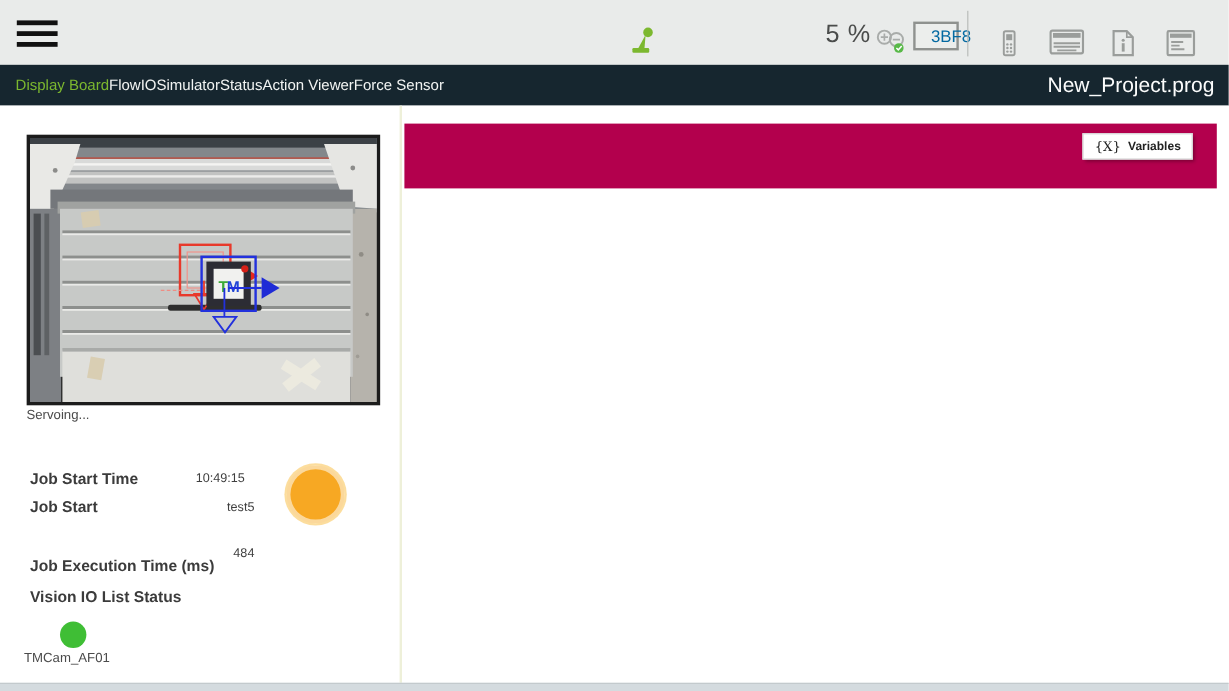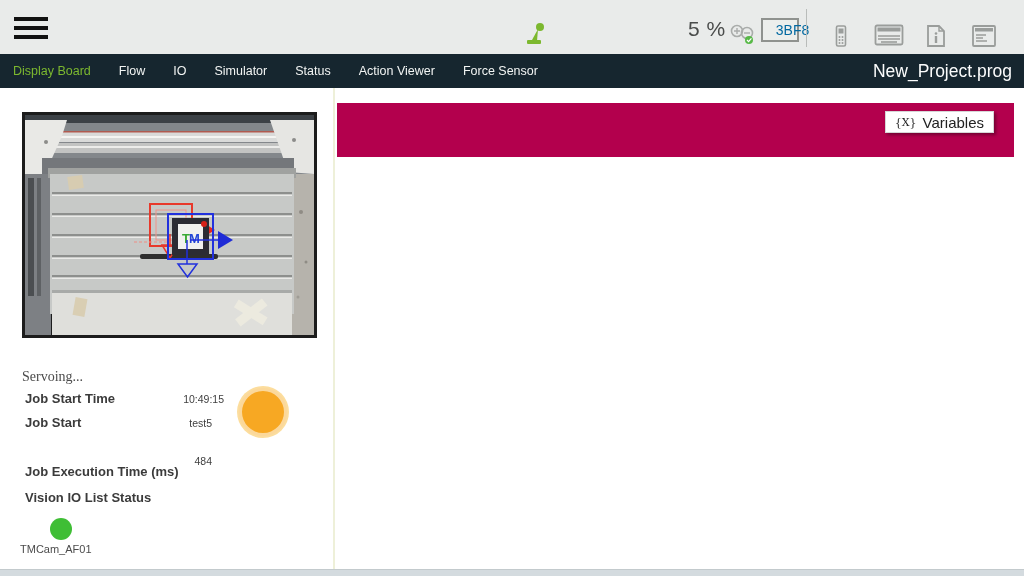--- a/index.html
+++ b/index.html
@@ -31,40 +31,40 @@
   .tb-icon.pendant { left: 834px; }
   .tb-icon.keyboard { left: 874px; }
   .tb-icon.infodoc { left: 925px; }
   .tb-icon.logdoc { left: 971px; }
 
   
   .navbar {
     position: absolute; left: 0; top: 54px; width: 1024px; height: 34px;
     background: #16262f; display: flex; align-items: center;
   }
-  .nav-items { display: flex; gap: 28px; padding-left: 13px; align-items: center; }
+  .nav-items { display: flex; padding-left: 13px; align-items: center; }
   .nav-item { font-size: 12.5px; color: #f2f4f3; cursor: pointer; white-space: nowrap; }
   .nav-item.active { color: #7cb82f; }
   .project-name {
     position: absolute; right: 12px; top: 0; height: 34px; display: flex; align-items: center;
     color: #fbfcfc; font-size: 17.5px;
   }
 
   
   .main { position: absolute; left: 0; top: 88px; width: 1024px; height: 481px; background: #ffffff; }
   .v-sep { position: absolute; left: 333px; top: 0; width: 2px; height: 481px; background: #eef0d9; }
 
   
   .camera-frame { position: absolute; left: 22px; top: 24px; width: 295px; height: 226px; }
 
   
-  .servoing { position: absolute; left: 22px; top: 281px; font-size: 14px; color: #4b4b4b; font-family: Liberation Serif, serif; }
+  .servoing { position: absolute; left: 22px; top: 252px; font-size: 11px; color: #4b4b4b; }
   .job-label { position: absolute; left: 25px; font-size: 13px; font-weight: bold; color: #3b3b3b; }
   .job-value { position: absolute; font-size: 10.5px; color: #3f3f3f; width: 100px; text-align: right; }
-  .lbl-start { top: 303px; text-align: center; } .val-start { left: 124px; top: 305px; }
+  .lbl-start { top: 303px; text-align: center; } .val-start { left: 104px; top: 305px; }
   .lbl-name  { top: 327px; } .val-name  { left: 112px; top: 329px; }
   .lbl-exec  { top: 376px; } .val-exec  { left: 112px; top: 367px; }
   .job-status-light {
     position: absolute; left: 239px; top: 300px; width: 48px; height: 48px; border-radius: 50%;
     border: 3px solid rgba(255,255,255,0.55);
     box-shadow: 0 0 0 2px rgba(249,180,38,0.45);
   }
   .vision-title { top: 402px; }
   .vision-light { position: absolute; left: 50px; top: 430px; width: 22px; height: 22px; border-radius: 50%; }
   .cam-label { position: absolute; left: 20px; top: 455px; font-size: 11px; color: #4b4b4b; }
@@ -72,21 +72,21 @@
   
   .right-header {
     position: absolute; left: 337px; top: 15px; width: 677px; height: 54px;
   }
   .variables-btn {
     position: absolute; right: 20px; top: 8px; height: 22px; padding: 0 9px;
     background: #ffffff; border: 1px solid #d6d6d6; box-shadow: 2px 2px 3px rgba(0,0,0,0.35);
     display: flex; align-items: center; gap: 6px; cursor: pointer;
   }
   .variables-btn .vx { font-family: "DejaVu Serif", serif; font-size: 11px; color: #222; }
-  .variables-btn .vlabel { font-size: 15px; color: #222; }
+  .variables-btn .vlabel { font-size: 10px; color: #222; font-weight: bold; }
 
   
   .footer {
     position: absolute; left: 0; top: 569px; width: 1024px; height: 7px;
     background: #d4dbdf; border-top: 1px solid #c3cacd;
   }
 </style>
 </head>
 <body>
 

